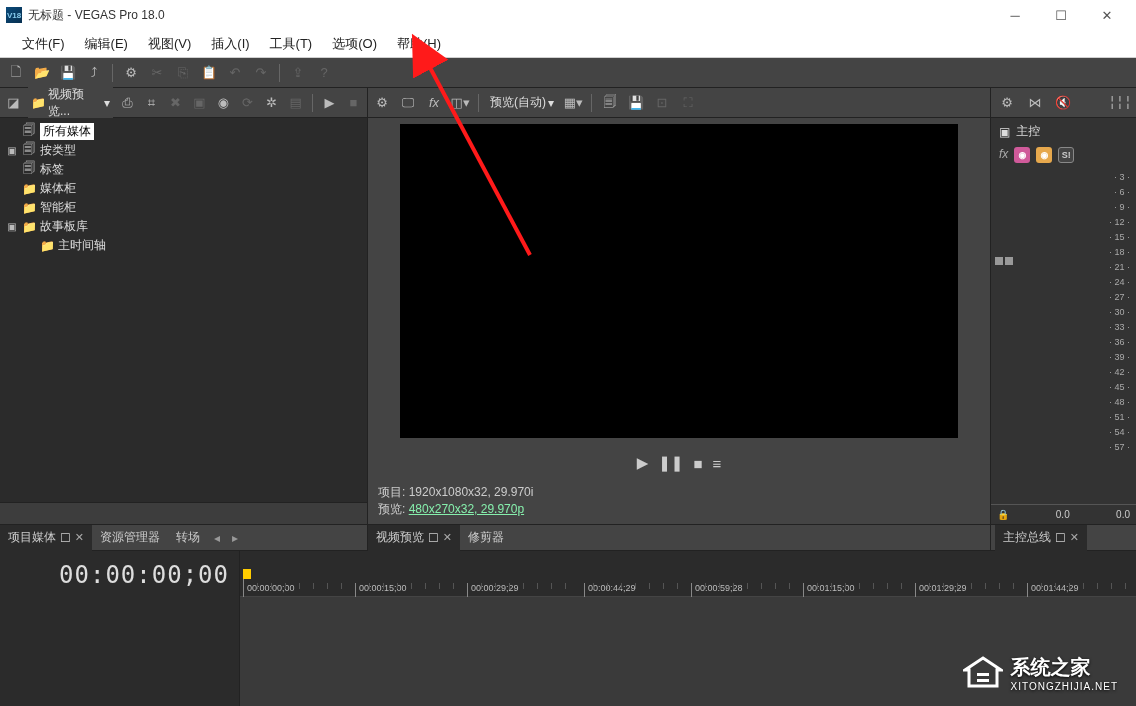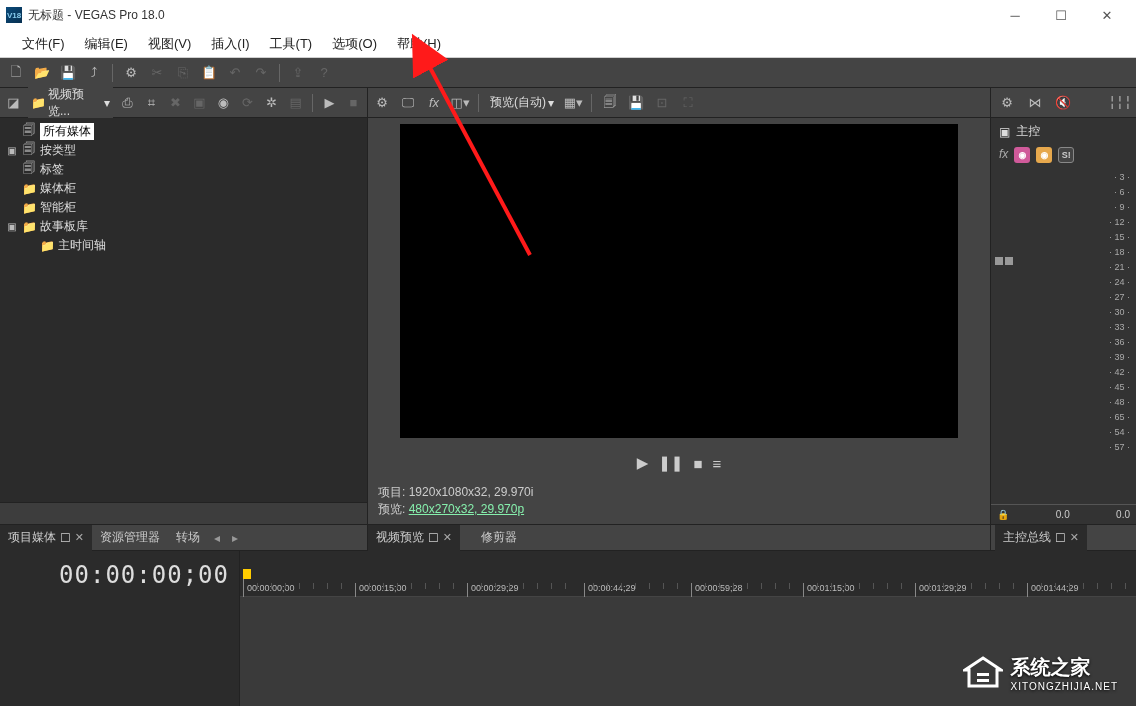--- a/index.html
+++ b/index.html
@@ -47,21 +47,21 @@
 .center-toolbar { height:30px; background:#444; display:flex; align-items:center; padding:0 4px; gap:6px; font-size:12px; color:#ccc; border-bottom:1px solid #222;}
 .preview-mode { display:flex; align-items:center; gap:2px; padding:0 3px; color:#ddd; }
 .preview-area { flex:1; background:#444; display:flex; align-items:flex-start; justify-content:center; padding:6px 8px 0 8px; }
 .preview-video { width:558px; height:314px; background:#000; }
 .preview-controls { height:34px; background:#444; display:flex; align-items:center; justify-content:center; gap:10px; color:#ccc; }
 .pcbtn { font-size:15px; }
 .preview-info { background:#444; padding:4px 10px 6px 10px; font-size:12px; color:#ccc; display:flex; }
 .pinfo-left { flex:1; }
 .pinfo-right { width:200px; }
 .orange { color:#86efac;text-decoration:underline; }
-.center-tabs { height:26px; background:#444; display:flex; align-items:center; font-size:12px; color:#ccc; border-top:1px solid #222;gap:13px;}
+.center-tabs { height:26px; background:#444; display:flex; align-items:center; font-size:12px; color:#ccc; border-top:1px solid #222;}
 
 
 .right { width:145px; display:flex; flex-direction:column; background:#333; }
 .right-toolbar { height:30px; background:#444; display:flex; align-items:center; justify-content:space-between; padding:0 6px; color:#ccc; font-size:14px; border-bottom:1px solid #222;}
 .right-head { padding:5px 8px; font-size:12px; color:#ddd; display:flex; align-items:center; gap:6px; }
 .right-fx { padding:2px 8px; display:flex; gap:6px; font-size:12px; }
 .fxchip { width:16px; height:16px; border-radius:3px; display:flex; align-items:center; justify-content:center; font-size:9px; font-weight:bold; color:#fff;}
 .meter-wrap { flex:1; display:flex; padding:6px 4px 4px 4px; gap:4px; }
 .meter-scale { flex:1; position:relative; font-size:9px; color:#aaa; }
 .tick { position:absolute; right:0; width:100%; border-top:1px dotted transparent; text-align:right; padding-right:2px; }
@@ -292,21 +292,21 @@
           <div class="tick" style="top: 90px;">· 21 ·</div>
           <div class="tick" style="top: 105px;">· 24 ·</div>
           <div class="tick" style="top: 120px;">· 27 ·</div>
           <div class="tick" style="top: 135px;">· 30 ·</div>
           <div class="tick" style="top: 150px;">· 33 ·</div>
           <div class="tick" style="top: 165px;">· 36 ·</div>
           <div class="tick" style="top: 180px;">· 39 ·</div>
           <div class="tick" style="top: 195px;">· 42 ·</div>
           <div class="tick" style="top: 210px;">· 45 ·</div>
           <div class="tick" style="top: 225px;">· 48 ·</div>
-          <div class="tick" style="top: 240px;">· 65 ·</div>
+          <div class="tick" style="top: 240px;">· 51 ·</div>
           <div class="tick" style="top: 255px;">· 54 ·</div>
           <div class="tick" style="top: 270px;">· 57 ·</div>
         </div>
     </div>
     <div class="right-footer">
       <span>🔒</span>
       <span>0.0</span>
       <span>0.0</span>
     </div>
     <div class="right-tabs">

